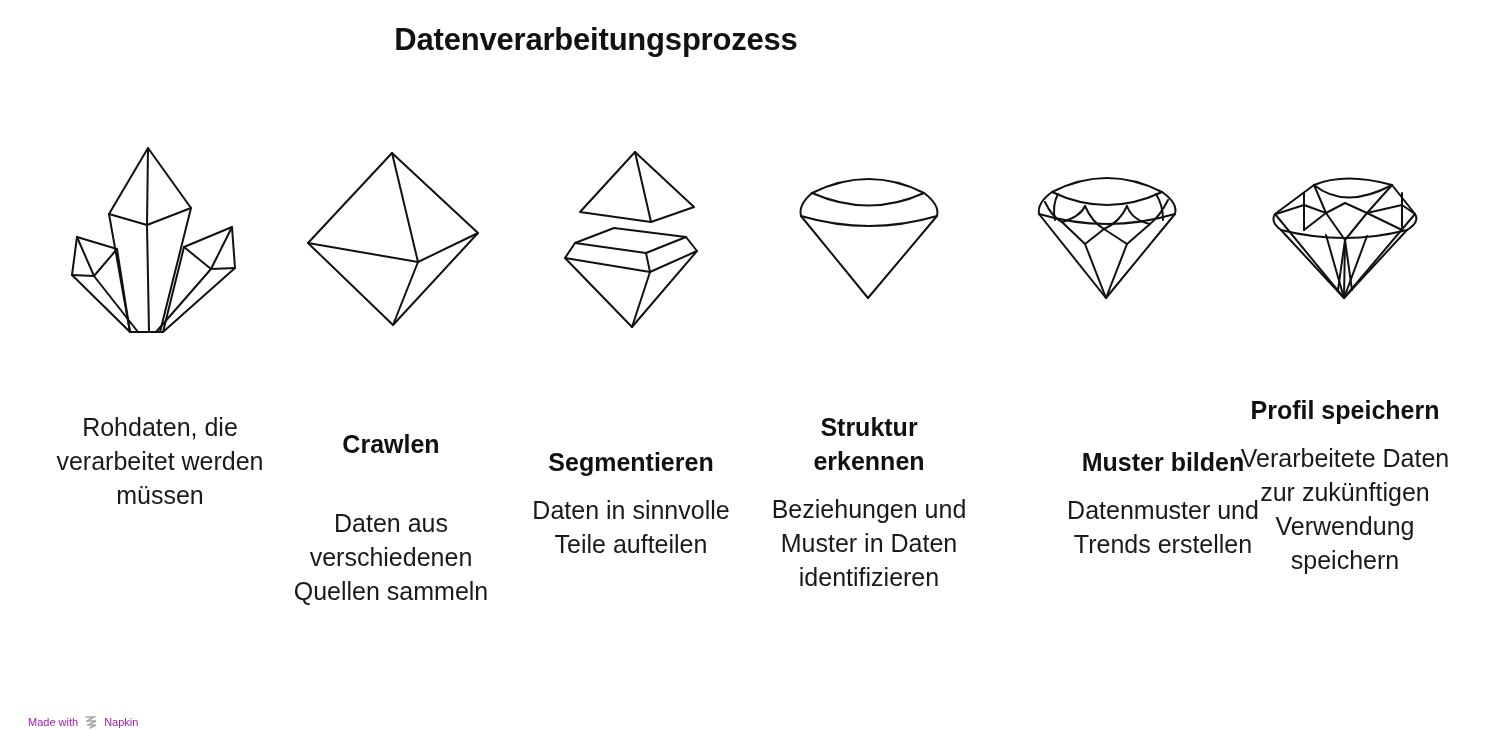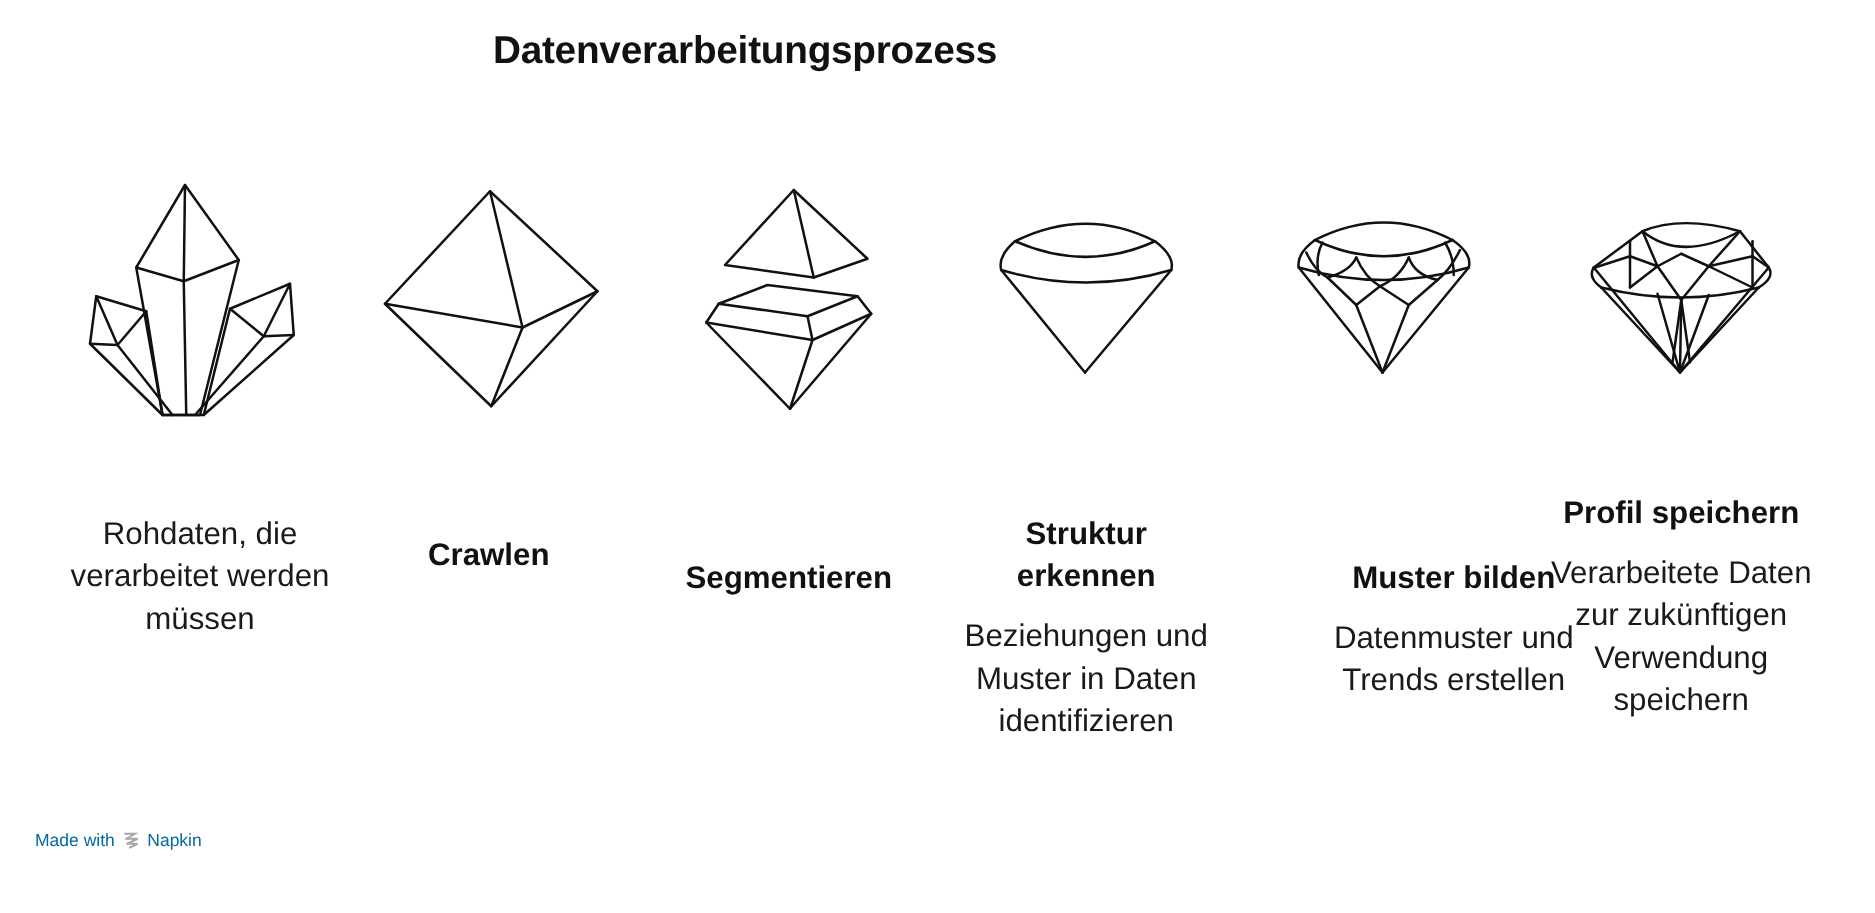--- a/index.html
+++ b/index.html
@@ -21,21 +21,21 @@
       display: flex; flex-direction: column; align-items: center;
     }
     .step-title {
       font-size: 25px; font-weight: bold; line-height: 34px; color: #111;
       margin-bottom: 14px;
     }
     .step-desc {
       font-size: 25px; line-height: 34px; color: #1a1a1a;
     }
     .footer {
-      position: absolute; left: 28px; top: 664px; font-size: 14px; color: #0369a1;
+      position: absolute; left: 28px; top: 714px; font-size: 11px; color: #a21caf;
       display: flex; align-items: center; gap: 5px;
     }
     .footer svg { width: 16px; height: 16px; }
     .footer svg path { fill: none; stroke: #a8a8a8; stroke-width: 1.6; stroke-linecap: round; }
   </style>
 </head>
 <body>
 
 <div class="title">Datenverarbeitungsprozess</div>
 
@@ -165,24 +165,26 @@
     <line x1="1367" y1="236" x2="1344" y2="298"></line>
   </svg>
 </div>
 
 <div class="step" style="left:55px; top:410px;">
   <div class="step-desc">Rohdaten, die verarbeitet werden müssen</div>
 </div>
 
 <div class="step" style="left:286px; top:427px;gap:31px;">
   <div class="step-title">Crawlen</div>
+  <div class="step-desc">Daten aus verschiedenen Quellen sammeln</div>
 </div>
 
 <div class="step" style="left:526px; top:445px;">
   <div class="step-title">Segmentieren</div>
+  <div class="step-desc">Daten in sinnvolle Teile aufteilen</div>
 </div>
 
 <div class="step" style="left:764px; top:410px;align-items:center;">
   <div class="step-title">Struktur erkennen</div>
   <div class="step-desc">Beziehungen und Muster in Daten identifizieren</div>
 </div>
 
 <div class="step" style="left:1058px; top:445px;">
   <div class="step-title">Muster bilden</div>
   <div class="step-desc">Datenmuster und Trends erstellen</div>

